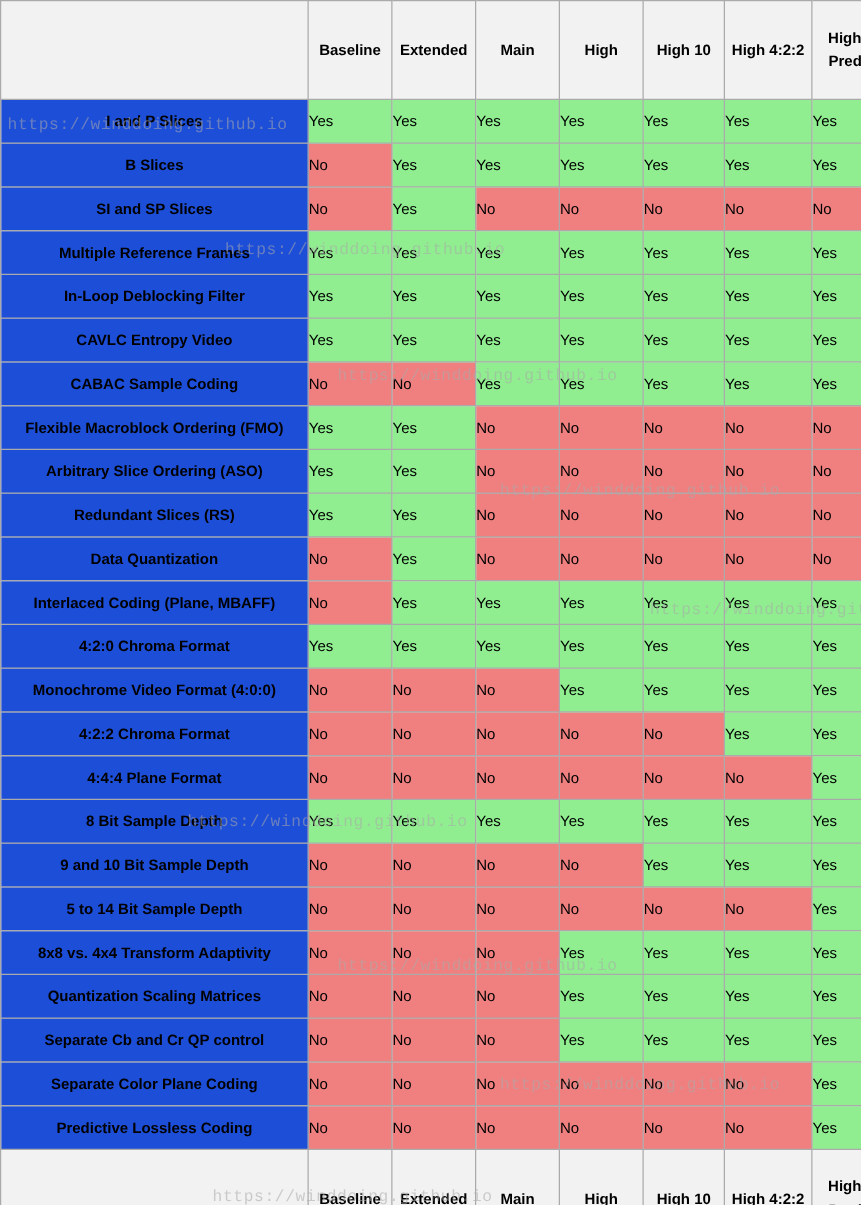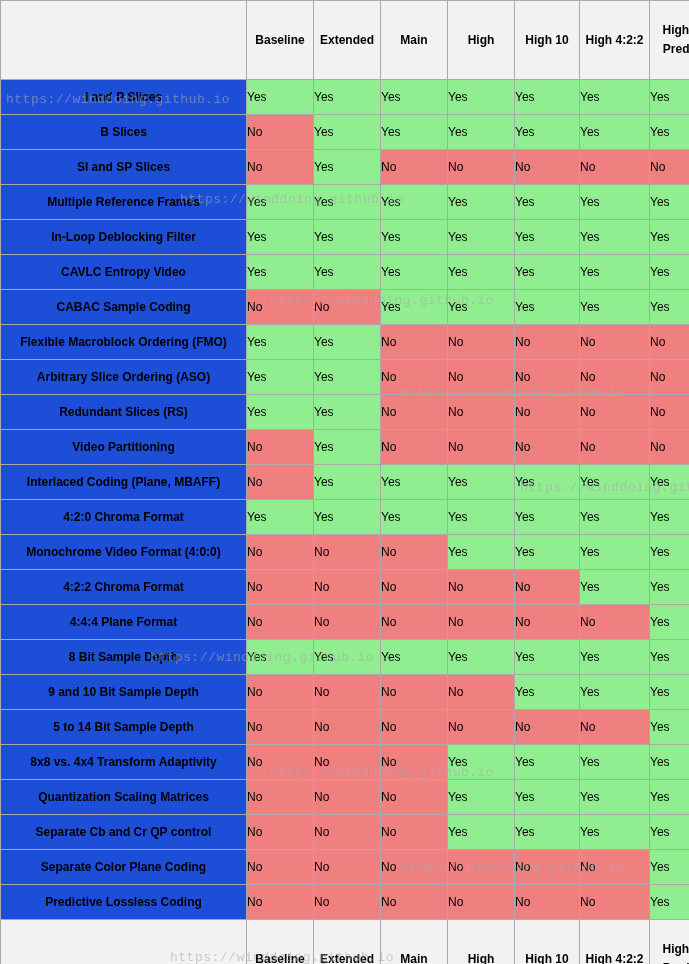--- a/index.html
+++ b/index.html
@@ -236,21 +236,21 @@
         <td class="feature-name">Redundant Slices (RS)</td>
         <td class="val yes">Yes</td>
         <td class="val yes">Yes</td>
         <td class="val no">No</td>
         <td class="val no">No</td>
         <td class="val no">No</td>
         <td class="val no">No</td>
         <td class="val no">No</td>
       </tr>
       <tr>
-        <td class="feature-name">Video Partitioning</td>
+        <td class="feature-name">Data Quantization</td>
         <td class="val no">No</td>
         <td class="val yes">Yes</td>
         <td class="val no">No</td>
         <td class="val no">No</td>
         <td class="val no">No</td>
         <td class="val no">No</td>
         <td class="val no">No</td>
       </tr>
       <tr>
         <td class="feature-name">Interlaced Coding (Plane, MBAFF)</td>

